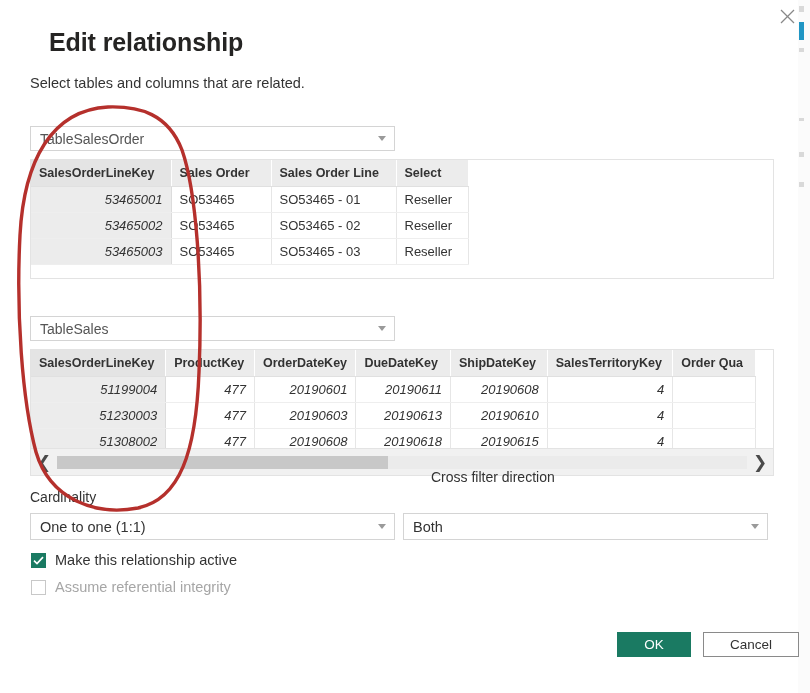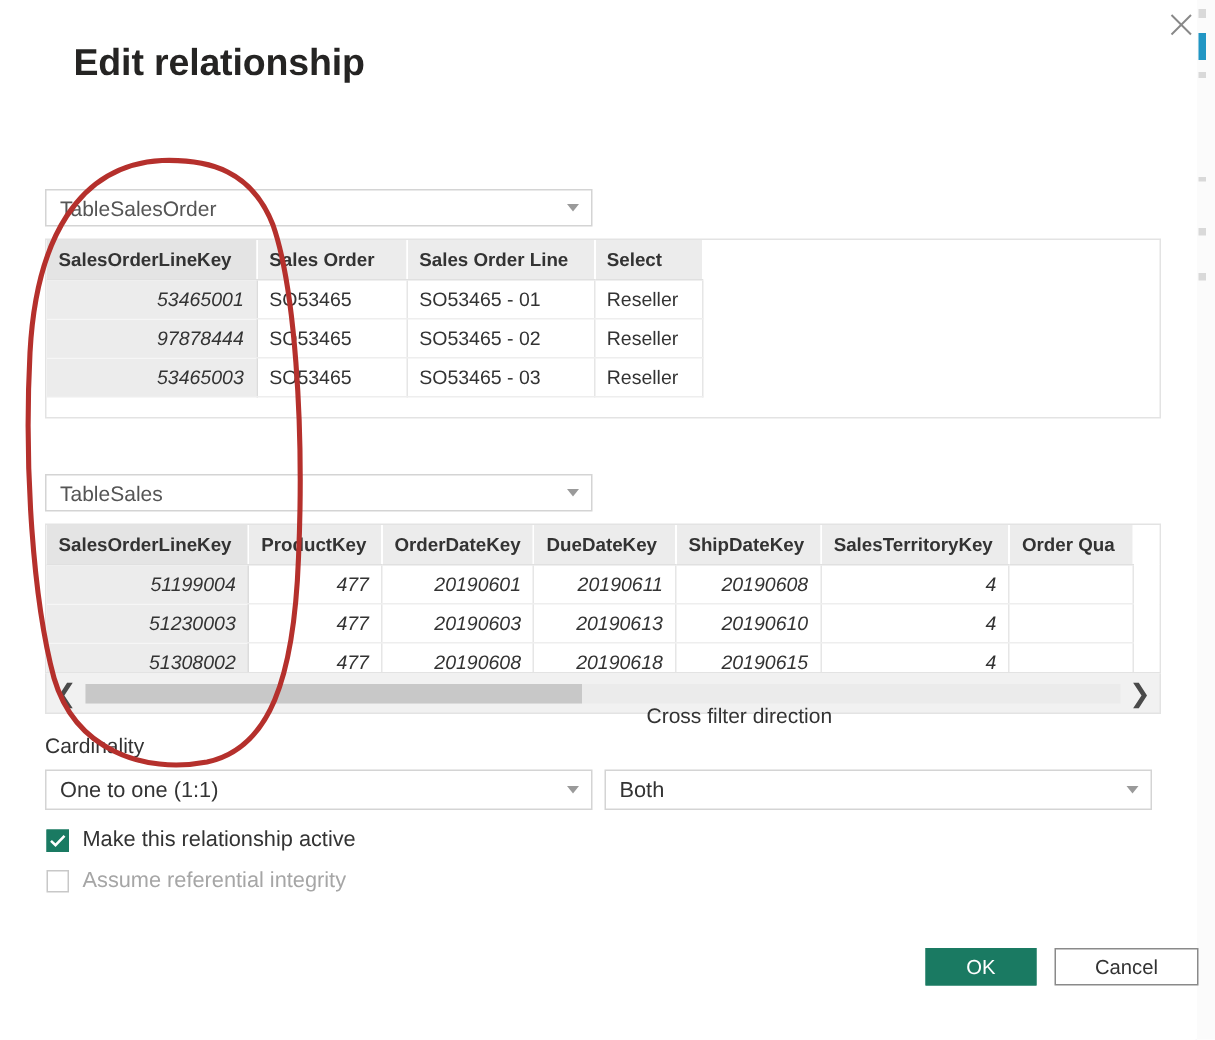--- a/index.html
+++ b/index.html
@@ -282,20 +282,21 @@
 <div id="dialog">
 
   <button id="close-btn">
     <svg width="15" height="15" viewBox="0 0 15 15">
       <line x1="1" y1="1" x2="14" y2="14" stroke="#888888" stroke-width="1.3"></line>
       <line x1="14" y1="1" x2="1" y2="14" stroke="#888888" stroke-width="1.3"></line>
     </svg>
   </button>
 
   <div id="title">Edit relationship</div>
+  <div id="subtitle">Select tables and columns that are related.</div>
 
   <div class="combo" id="combo-table1">
     <span class="combo-value">TableSalesOrder</span>
     <span class="caret">
         <i></i>
       </span>
   </div>
 
   <div class="grid-panel" id="grid-panel-1">
     <table class="grid" id="grid1">
@@ -317,21 +318,21 @@
         </thead>
       <tbody>
           <tr>
             <td class="num selected">53465001</td>
             <td>SO53465</td>
             <td>SO53465 - 01</td>
             <td>Reseller</td>
             <td style="border-right: none; border-bottom: none;"></td>
           </tr>
           <tr>
-            <td class="num selected">97878444</td>
+            <td class="num selected">53465002</td>
             <td>SO53465</td>
             <td>SO53465 - 02</td>
             <td>Reseller</td>
             <td style="border-right: none; border-bottom: none;"></td>
           </tr>
           <tr>
             <td class="num selected">53465003</td>
             <td>SO53465</td>
             <td>SO53465 - 03</td>
             <td>Reseller</td>

